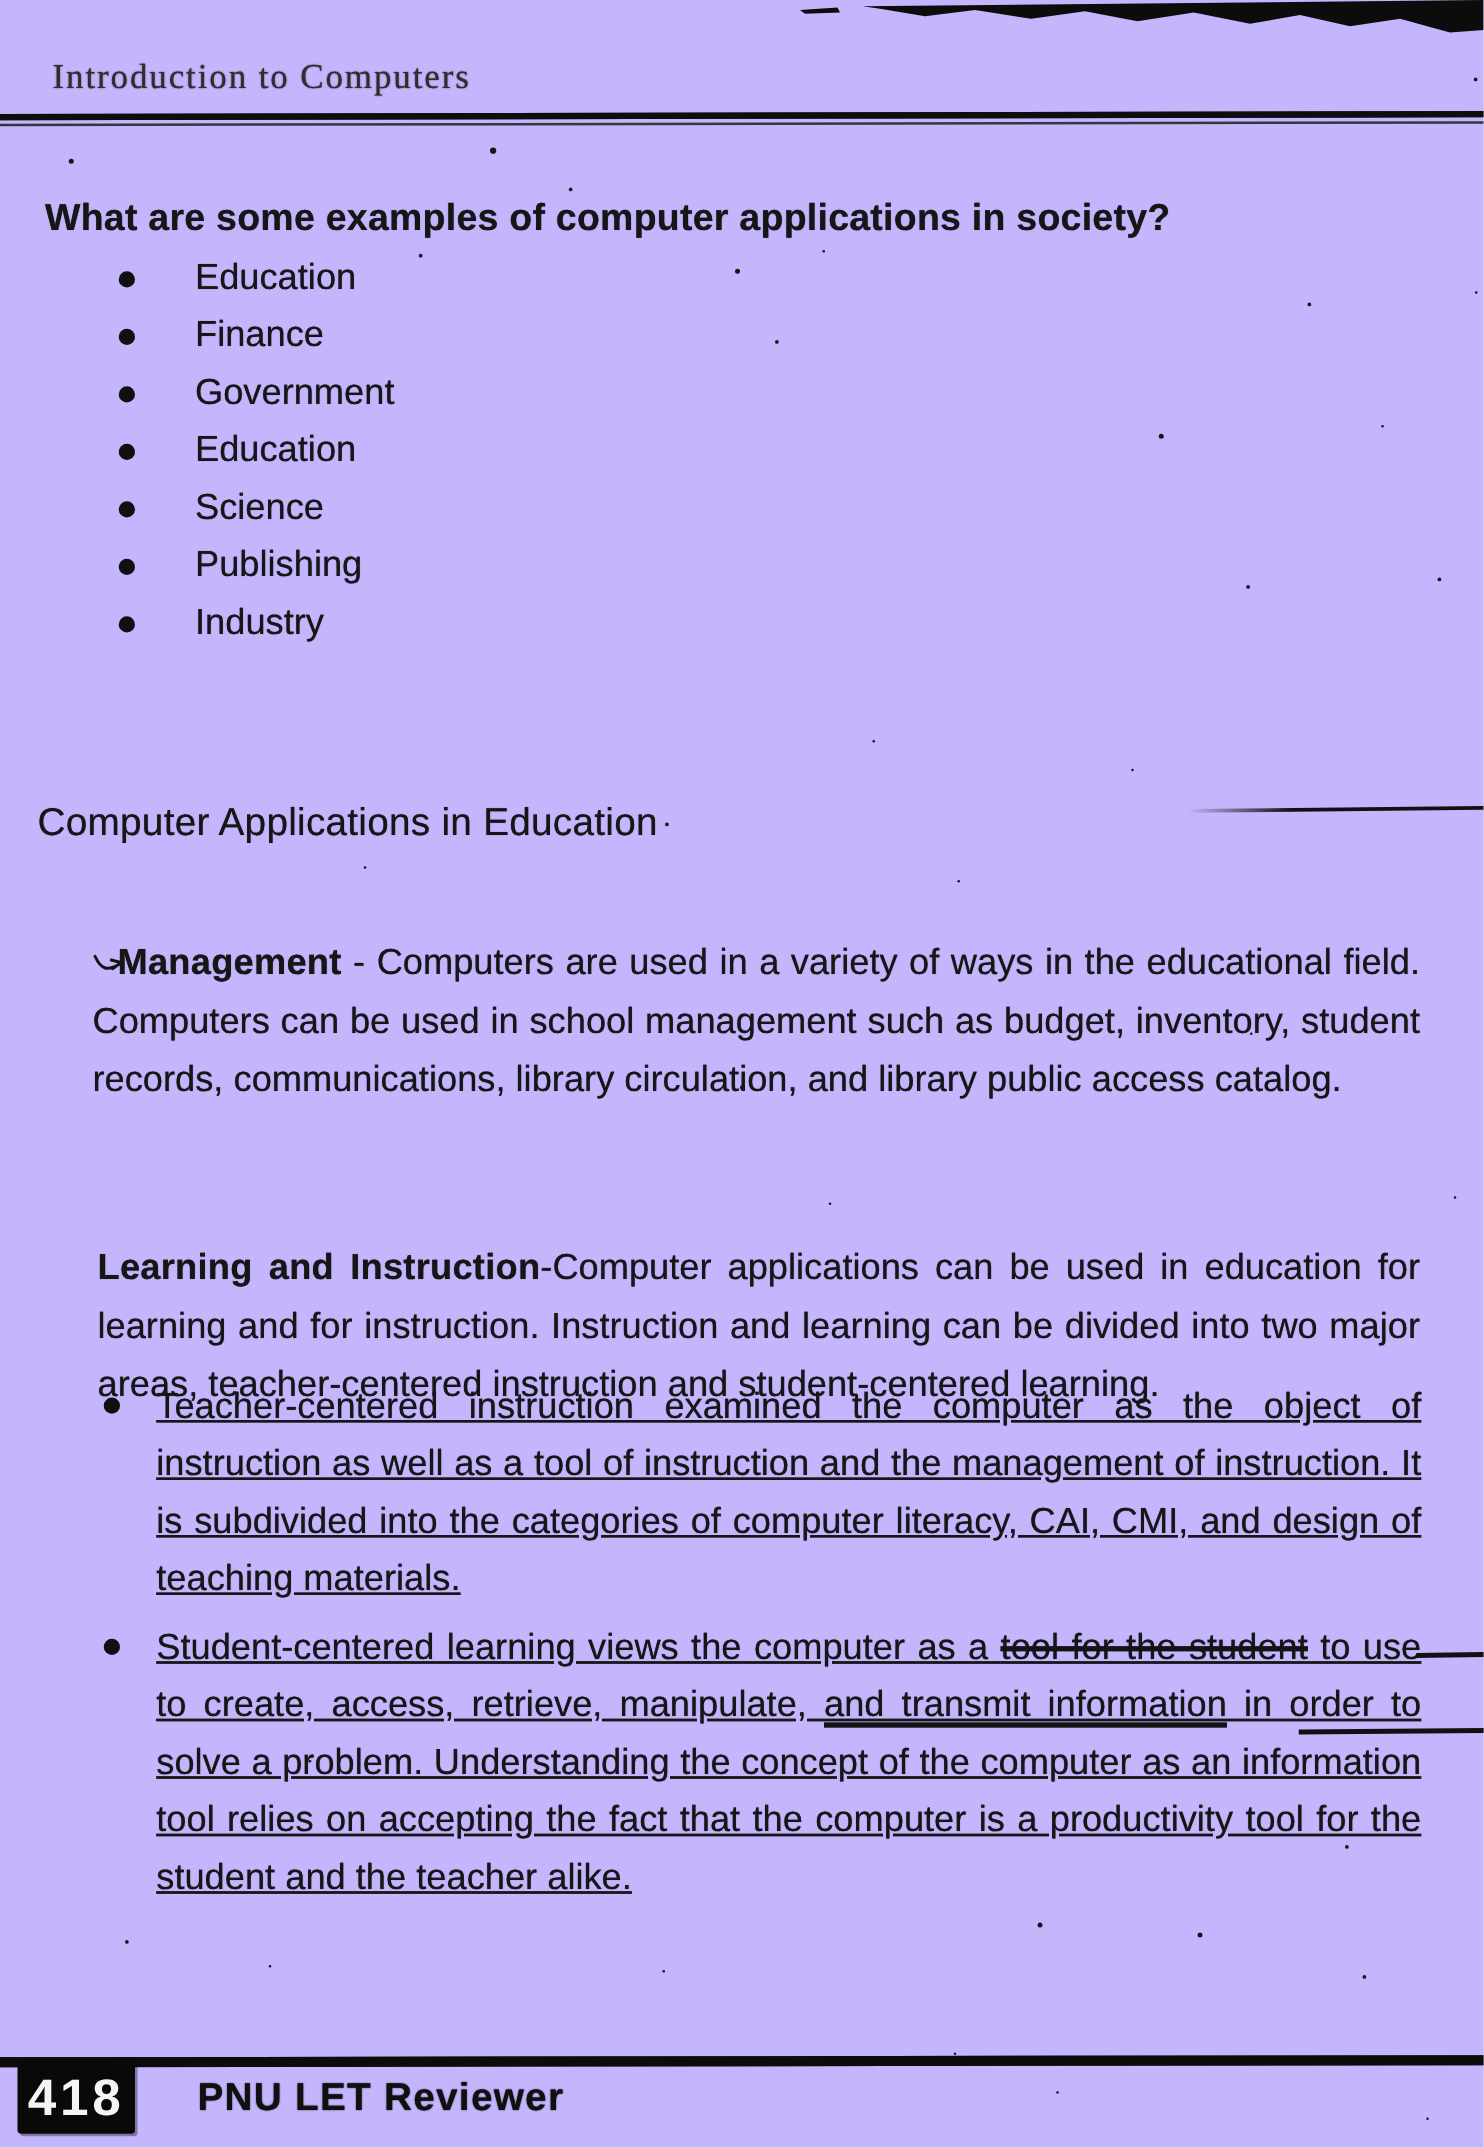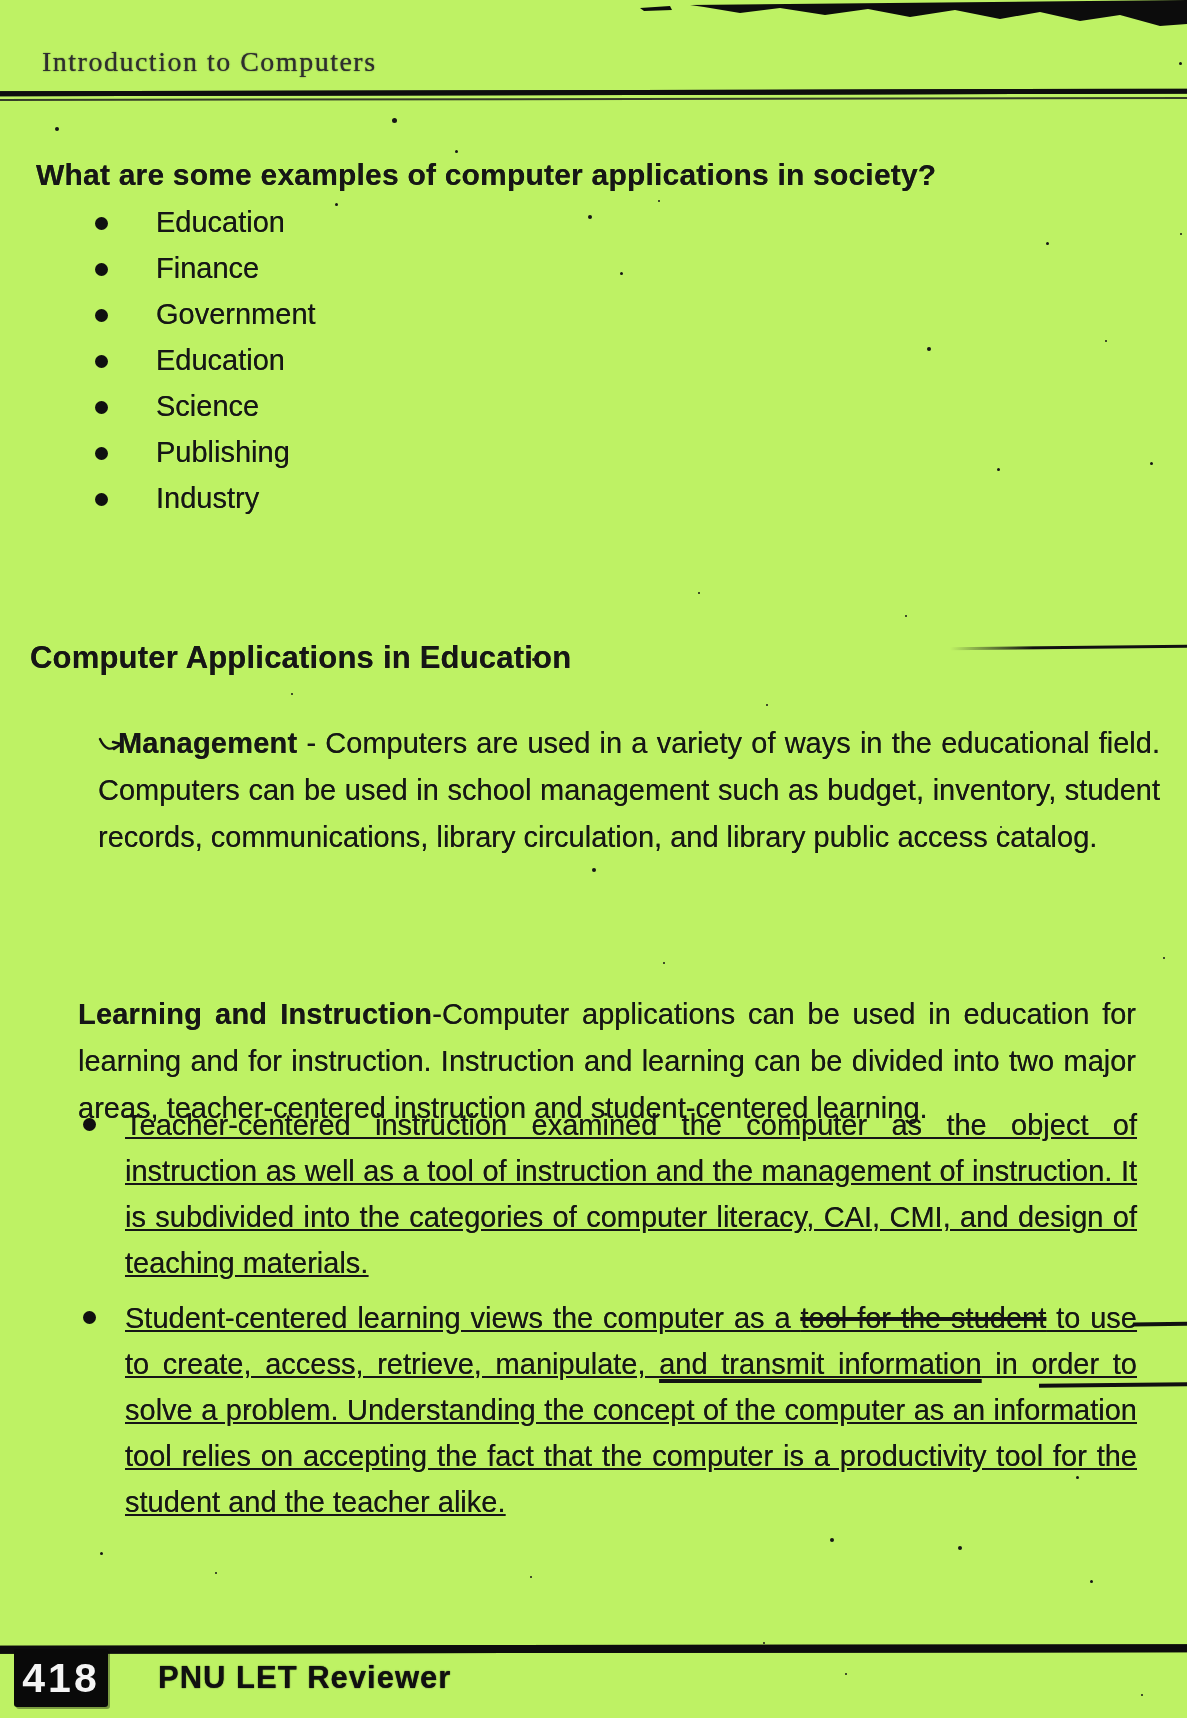--- a/index.html
+++ b/index.html
@@ -1,18 +1,18 @@
 <!DOCTYPE html>
 <html><head>
 <meta charset="utf-8">
 <style>
   html,body{margin:0;padding:0;background:#e8e8e8;}
   .page{
     position:relative;width:1187px;height:1718px;margin:0 auto;
-    background:#bef264;overflow:hidden;color:#161616;
+    background:#c4b5fd;overflow:hidden;color:#161616;
     font-family:"Liberation Sans",sans-serif;
   }
   .ink{text-shadow:0 0 .6px rgba(10,10,10,.75);}
 
   
   .scan-strip{position:absolute;top:0;left:600px;width:587px;height:28px;}
 
   
   .running-header{
     position:absolute;top:46px;left:42px;
@@ -28,31 +28,31 @@
     position:absolute;top:158px;left:36px;width:1110px;
     font-size:30px;font-weight:bold;letter-spacing:.2px;
   }
   .society-list{position:absolute;top:206px;left:95px;list-style:none;margin:0;padding:0;}
   .society-list li{display:flex;align-items:flex-start;height:46px;}
   .society-list .dot{width:13px;height:13px;border-radius:50%;background:#101010;margin-top:11px;flex:none;}
   .society-list .label{margin-left:48px;font-size:29px;}
 
   .section-heading{
     position:absolute;top:640px;left:30px;
-    font-size:31px;font-weight:bold;letter-spacing:.2px;
+    font-size:31px;font-weight:normal;letter-spacing:.2px;
   }
   .line-artifact-right{
     position:absolute;top:646px;left:950px;width:237px;height:3px;
     background:linear-gradient(to right,rgba(17,17,17,0),#111 35%);
     transform:rotate(-.6deg);
   }
 
   .para{font-size:29px;line-height:47px;text-align:justify;}
   .para b{letter-spacing:.2px;}
-  .para-management{position:absolute;top:691px;left:74px;width:1062px;margin-left:24px;}
+  .para-management{position:absolute;top:718px;left:74px;width:1062px;}
   .para-learning{position:absolute;top:962px;left:78px;width:1058px;}
   .pen-mark{display:inline-block;width:24px;height:16px;margin-right:-4px;vertical-align:baseline;}
 
   .edu-bullets{position:absolute;top:1102px;left:83px;width:1054px;list-style:none;margin:0;padding:0;}
   .edu-bullets li{position:relative;display:flex;align-items:flex-start;margin-bottom:9px;text-decoration:underline;}
   .edu-bullets .dot{width:13px;height:13px;border-radius:50%;background:#101010;margin-top:16px;flex:none;}
   .edu-bullets .bullet-text{margin-left:29px;font-size:29px;line-height:46px;text-align:justify;flex:1;}
   .mark-strike{text-decoration:line-through;text-decoration-thickness:4px;text-decoration-color:#131313;}
   .mark-underline{text-decoration:underline;text-decoration-thickness:4px;text-underline-offset:5px;text-decoration-color:#131313;}
   

